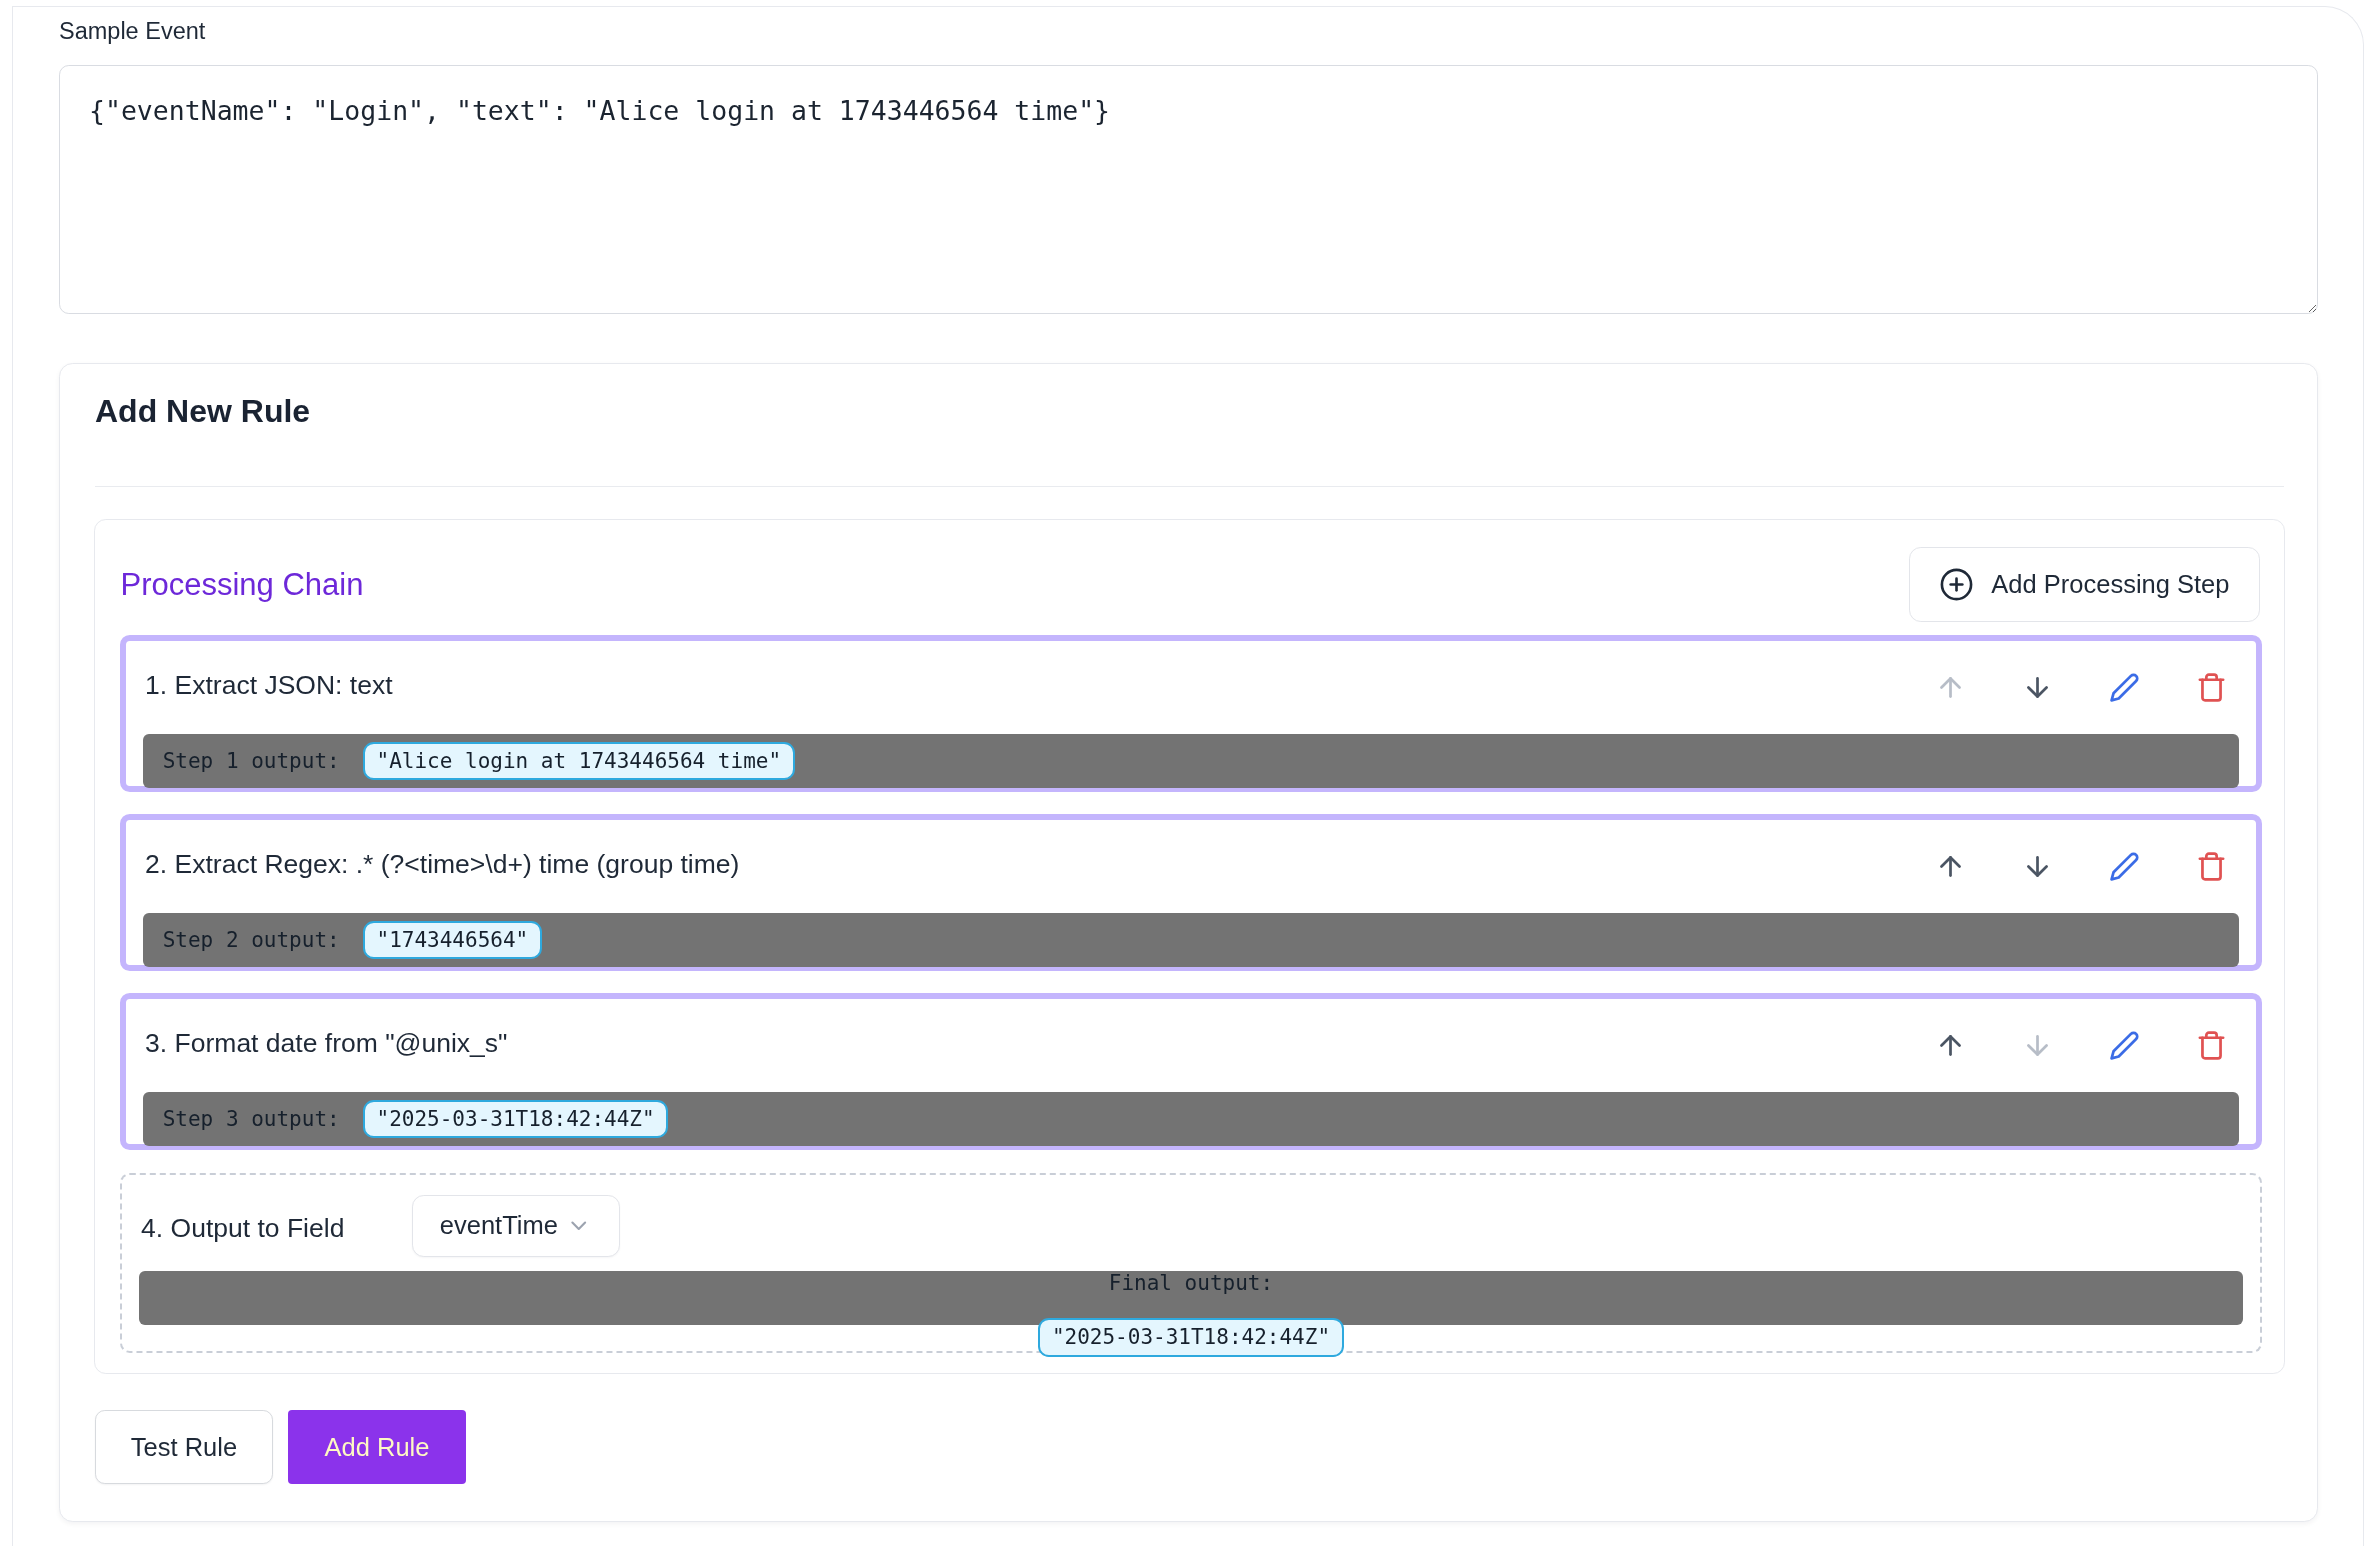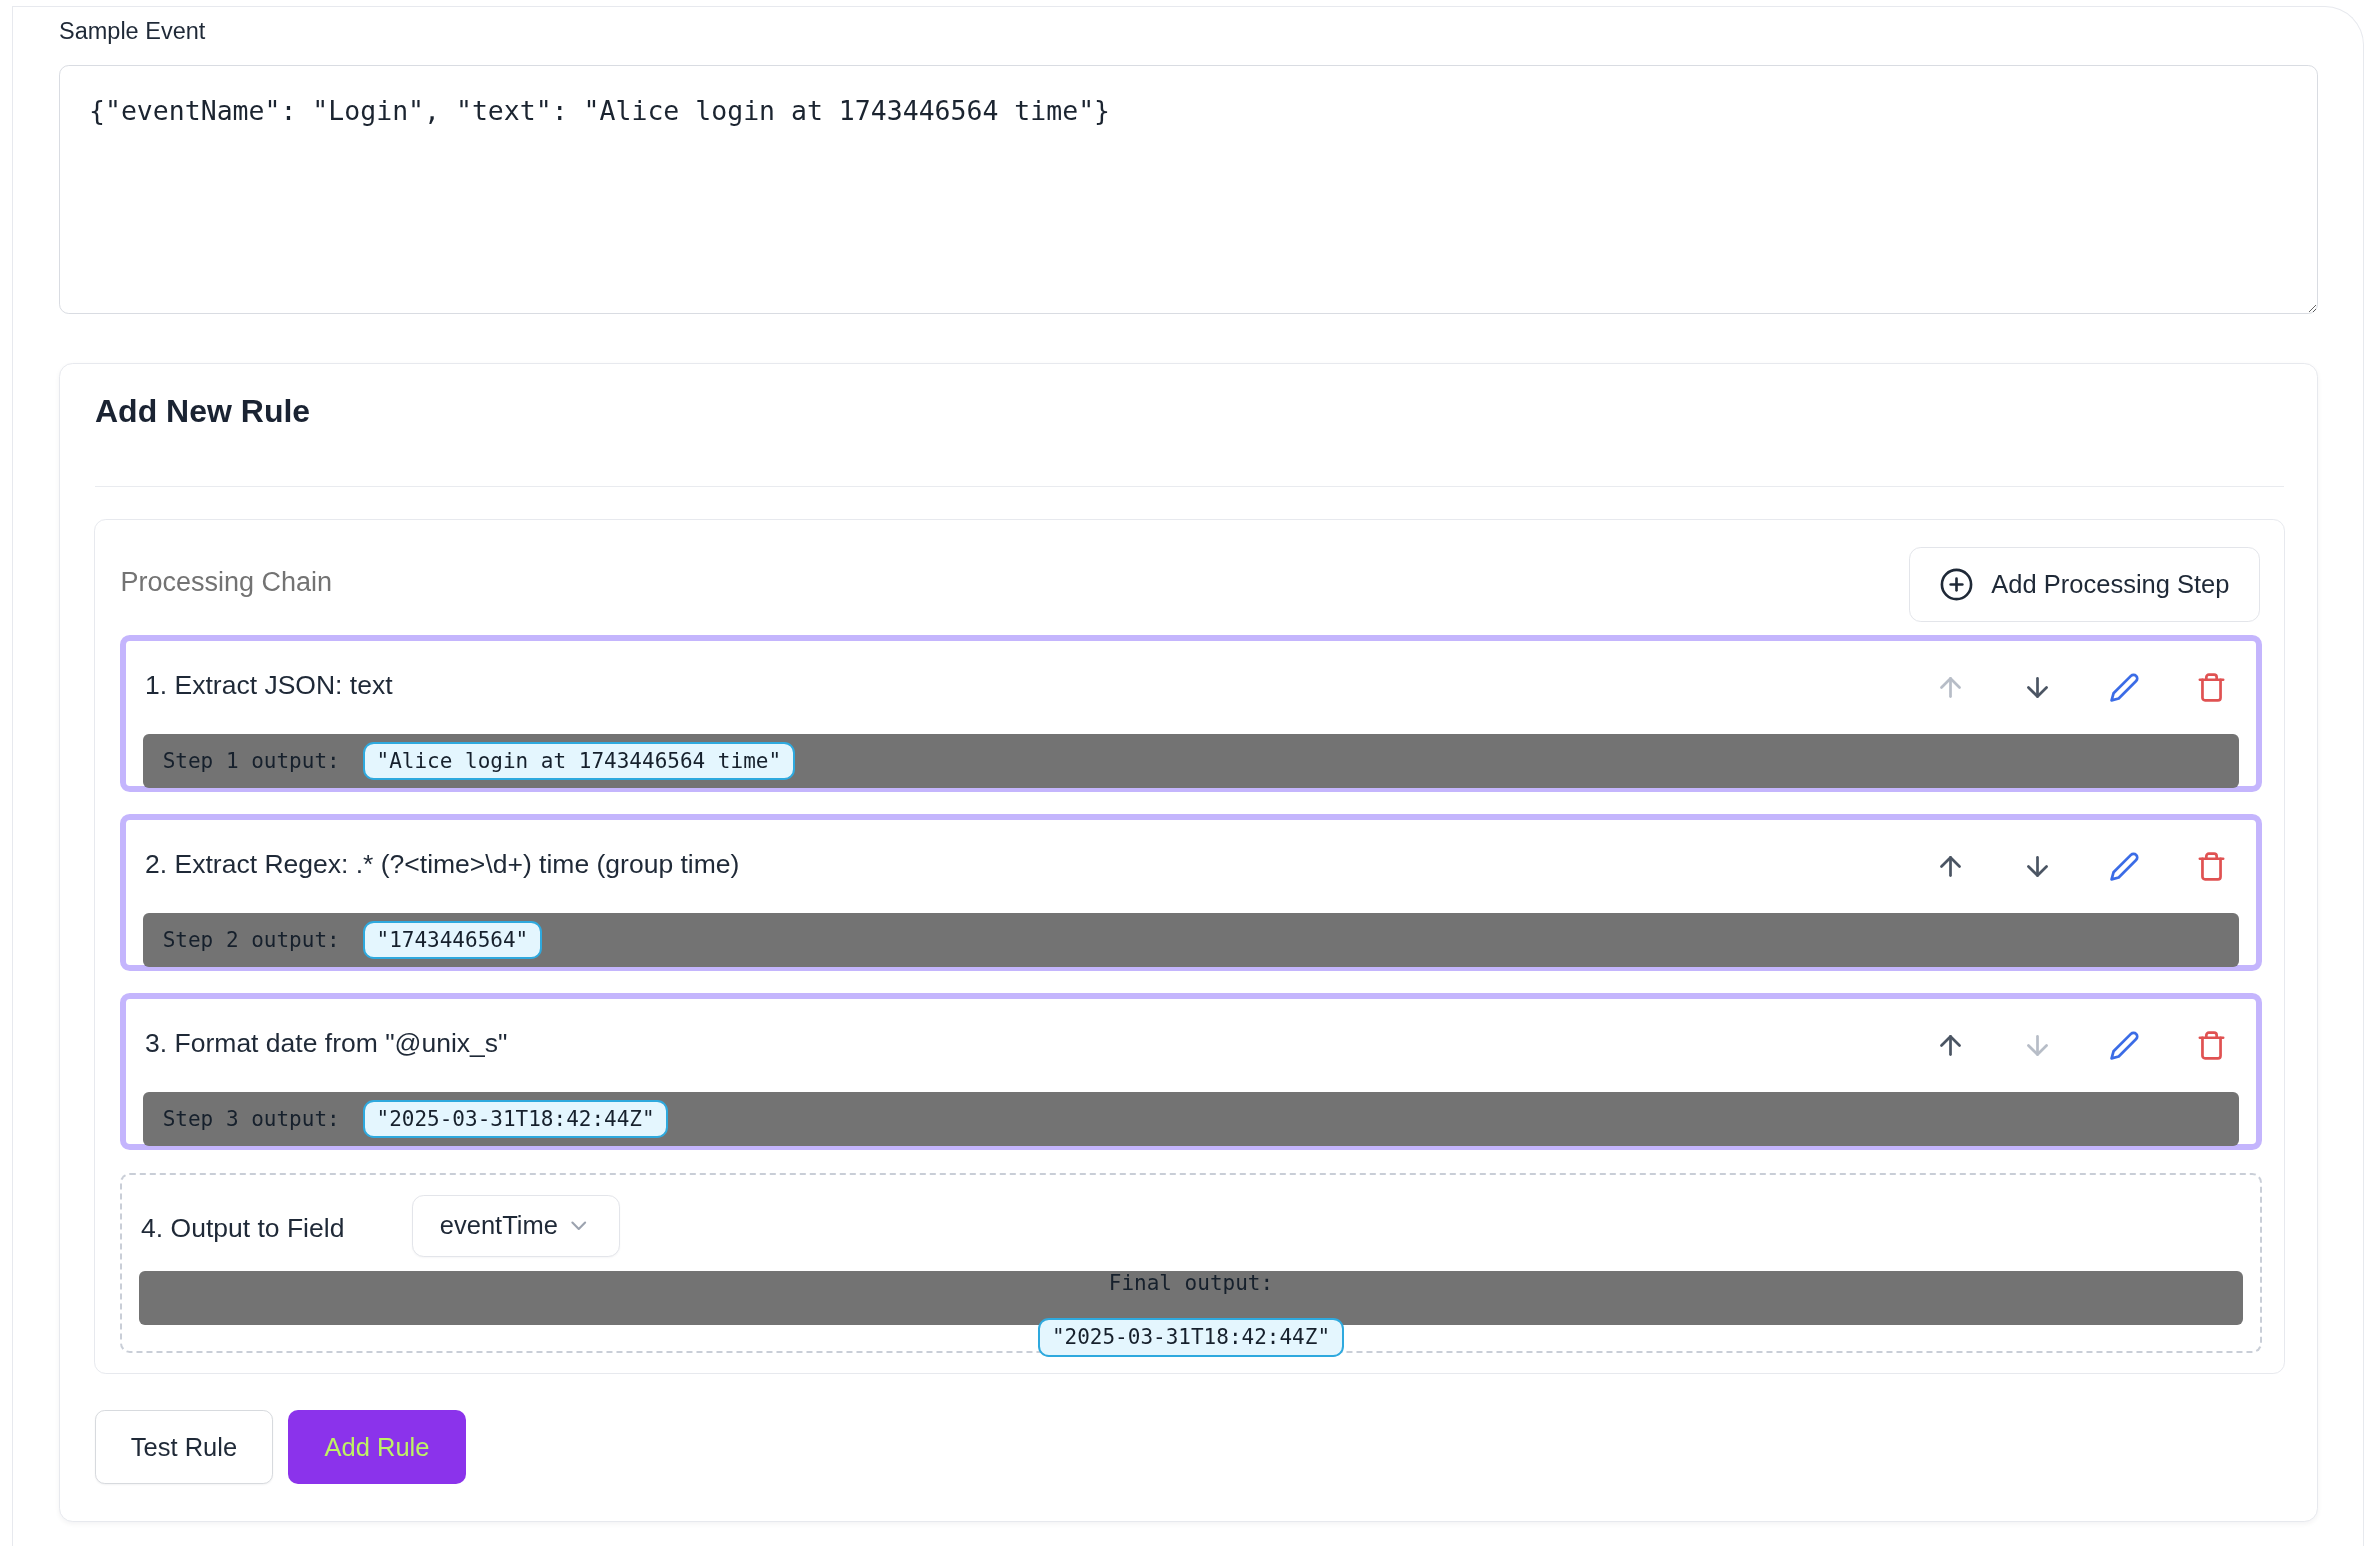--- a/index.html
+++ b/index.html
@@ -57,21 +57,21 @@
 
   
   .chain-panel {
     position: absolute; left: 34px; top: 155px;
     width: 2191px; height: 855px;
     border: 1px solid #e7e9ee; border-radius: 11.8px;
     background: #ffffff;
   }
   .chain-title {
     position: absolute; left: 25.5px; top: 47px;
-    font-size: 27px; font-weight: 500; color: #737373;
+    font-size: 31px; font-weight: 500; color: #6d28d9;
   }
   .add-step-btn {
     position: absolute; right: 24.5px; top: 27.4px;
     height: 75px; padding: 0 29px;
     display: flex; align-items: center; gap: 17.6px;
     border: 1px solid #e3e5ea; border-radius: 11.8px;
     background: #ffffff; cursor: pointer;
     font-family: "Liberation Sans", sans-serif;
     font-size: 25.5px; font-weight: 500; color: #1f2937;
   }
@@ -146,24 +146,24 @@
     width: 178px; height: 74px;
     border: 1px solid #d7dade; border-radius: 9.8px;
     background: #ffffff; cursor: pointer;
     font-family: "Liberation Sans", sans-serif;
     font-size: 25.5px; color: #1f2937;
     box-shadow: 0 1px 2px rgba(15,23,42,.05);
   }
   .btn-row-add {
     position: absolute; left: 228px; top: 1046px;
     width: 178px; height: 74px;
-    border: none; border-radius: 10px;
+    border: none; border-radius: 4px;
     background: #8b33eb; cursor: pointer;
     font-family: "Liberation Sans", sans-serif;
-    font-size: 25.5px; color: #bef264;
+    font-size: 25.5px; color: #fef9c3;
   }
 </style>
 </head>
 <body>
 
 <div class="outer-frame"></div>
 
 <label class="sample-label">Sample Event</label>
 <textarea class="sample-textarea" spellcheck="false" style="">{"eventName": "Login", "text": "Alice login at 1743446564 time"}</textarea>
 

